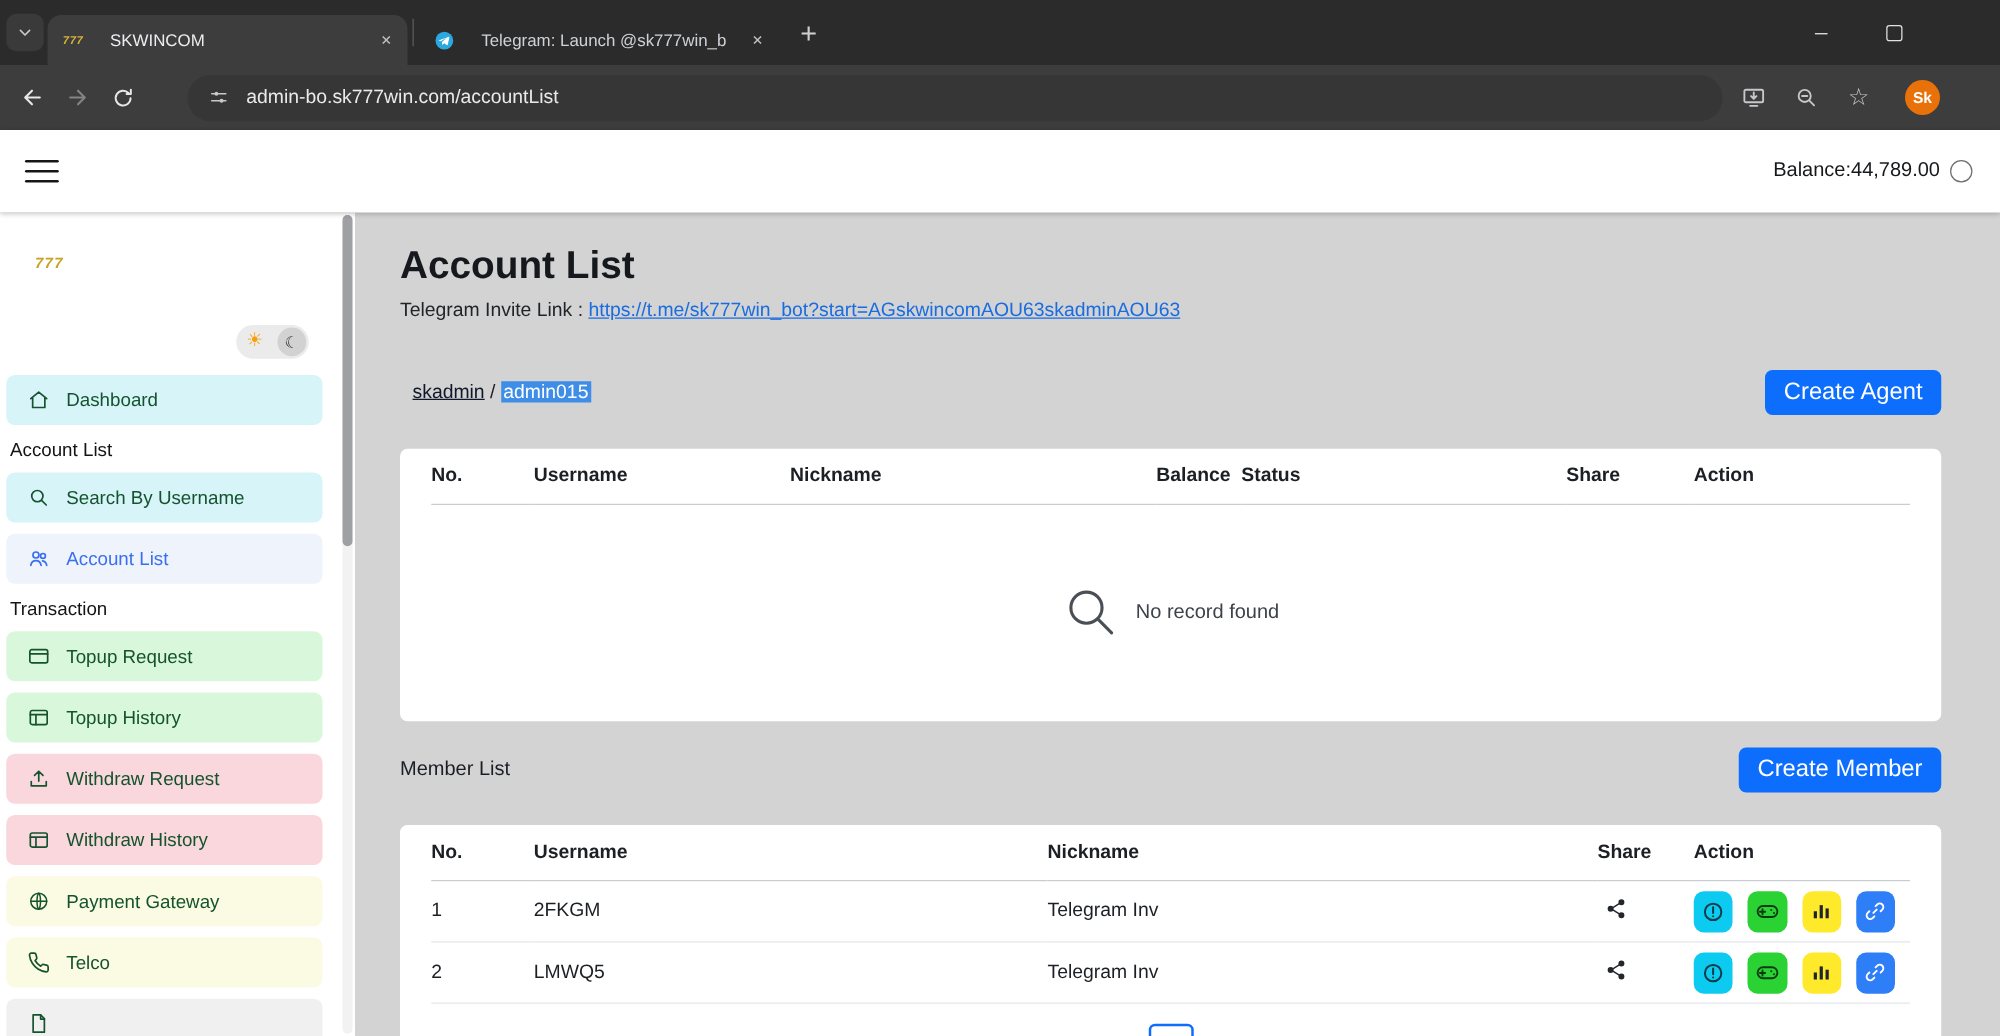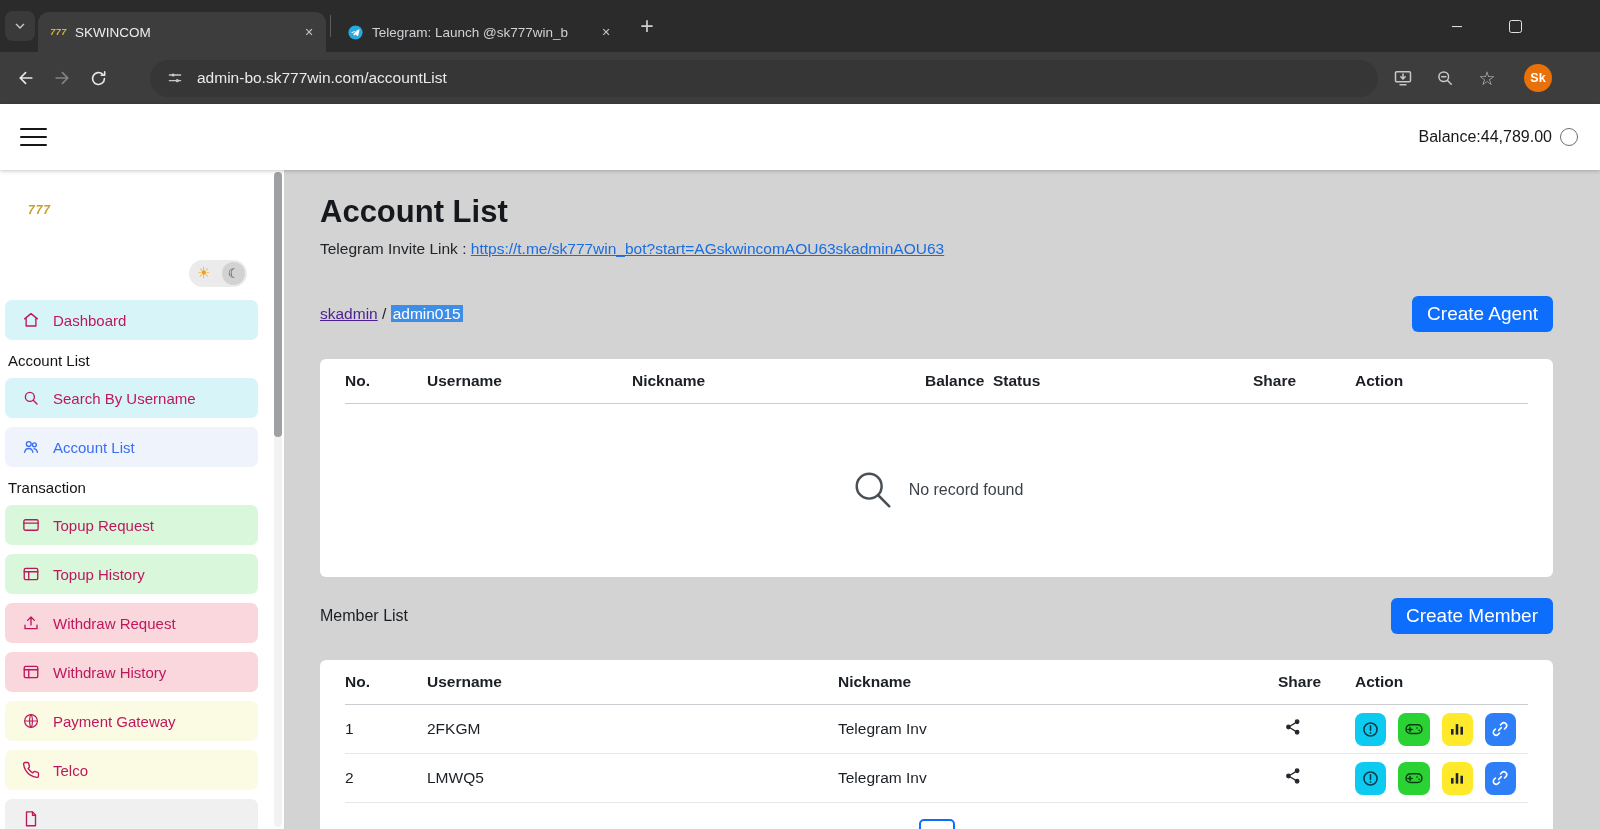--- a/index.html
+++ b/index.html
@@ -8,21 +8,21 @@
   svg{display:block}
   button{font-family:inherit;cursor:pointer;}
 
   
   .tabstrip{height:52px;background:#2b2b2b;display:flex;align-items:flex-end;position:relative;}
   .tab-search-btn{align-self:center;width:30px;height:30px;margin:0 3px 0 5px;border-radius:8px;
     background:#3a3a3a;color:#c9c9c9;display:flex;align-items:center;justify-content:center;border:none;}
   .tab{width:288px;height:40px;display:flex;align-items:center;gap:8px;padding:0 8px 0 12px;
     border-radius:11px 11px 0 0;color:#cfd2d6;font-size:13.5px;box-sizing:border-box;}
   .tab.active{background:#3d3d3d;color:#ecedef;}
-  .tab .title{flex:1;white-space:nowrap;overflow:hidden;}
+  .tab .title{flex:1;white-space:nowrap;overflow:hidden;margin-left:13px;}
   .tab-close{width:18px;height:18px;border-radius:50%;display:flex;align-items:center;justify-content:center;
     font-size:11px;color:#c3c3c3;background:transparent;border:none;padding:0;flex-shrink:0;}
   .favicon{width:17px;height:17px;display:flex;align-items:center;justify-content:center;flex-shrink:0;}
   .fav-777{font-size:9px;font-weight:700;font-style:italic;color:#d8b23a;letter-spacing:.5px;}
   .tab-sep{width:1px;height:22px;background:#5d5d5d;align-self:center;margin:0 4px;}
   .newtab-btn{align-self:center;width:32px;height:32px;border:none;background:transparent;border-radius:50%;
     color:#cfcfcf;font-size:23px;line-height:1;display:flex;align-items:center;justify-content:center;margin-left:8px;}
   .win-controls{margin-left:auto;margin-right:56px;display:flex;align-self:center;height:52px;}
   .win-btn{width:58px;height:52px;display:flex;align-items:center;justify-content:center;color:#e3e3e3;
     background:transparent;border:none;font-size:14px;}
@@ -56,39 +56,39 @@
   .sidebar{width:284px;background:#fff;position:relative;flex-shrink:0;box-sizing:border-box;}
   .logo{margin:33px 0 0 28px;font-size:12px;font-weight:700;font-style:italic;color:#c9a227;
     letter-spacing:1px;height:16px;}
   .theme-toggle{position:absolute;top:90px;right:37px;width:58px;height:27px;border-radius:14px;
     background:#ebebeb;border:none;padding:0;}
   .sun{position:absolute;left:8px;top:5px;color:#f59f0a;font-size:15px;line-height:1;}
   .moon-knob{position:absolute;right:2px;top:2px;width:23px;height:23px;border-radius:50%;background:#d2d2d2;
     display:flex;align-items:center;justify-content:center;color:#2e2e2e;font-size:13px;}
   .nav{margin:81px 26px 0 5px;}
   .menu-item{height:40px;margin-bottom:9px;border-radius:7px;display:flex;align-items:center;gap:13px;
-    padding-left:17px;font-size:15px;color:#be185d;box-sizing:border-box;}
+    padding-left:17px;font-size:15px;color:#14532d;box-sizing:border-box;}
   .section-label{font-size:15px;color:#141414;margin:12px 0 8px 3px;height:18px;line-height:18px;}
   .bg-cyan{background:#d7f4f8;}
   .bg-active{background:#eef3fc;color:#3a6ff0;}
   .bg-green{background:#d9f7da;}
   .bg-pink{background:#f9d7dc;}
   .bg-cream{background:#fbfae3;}
   .bg-light{background:#f0f0f0;}
   .sb-scroll{position:absolute;top:2px;right:2px;width:8px;height:655px;background:#f2f2f2;border-radius:4px;}
   .sb-thumb{width:8px;height:265px;background:#9fa0a3;border-radius:4px;}
 
   
   .main{flex:1;padding:26px 47px 0 36px;box-sizing:border-box;min-width:0;}
   .page-title{font-size:31px;font-weight:700;color:#15181c;margin:0 0 13px;line-height:1;}
   .invite-line{font-size:15.5px;color:#212529;height:20px;margin-bottom:36px;white-space:nowrap;}
   .invite-line a{color:#1a6de0;}
   .crumb-row{display:flex;align-items:center;justify-content:space-between;height:36px;margin-bottom:27px;}
   .crumb{font-size:15.5px;color:#1b1f24;}
-  .crumb .parent{text-decoration:underline;color:#4c1d95;}
+  .crumb .parent{text-decoration:underline;color:#0f172a;margin-left:10px;}
   .crumb .selected{background:var(--selection-bg,#3e8ee8);color:#fff;padding:0 2px;}
   .btn-primary{background:var(--accent-blue,#0d6efd);color:#fff;font-size:19px;border:none;border-radius:6px;
     padding:8px 15px;line-height:20px;}
   .card{background:#fff;border-radius:6px;}
   .agent-card{height:218px;padding:0 25px;box-sizing:border-box;}
   table{width:100%;border-collapse:collapse;table-layout:fixed;}
   th{text-align:left;font-size:15.5px;font-weight:700;color:#1c2025;padding:13px 0;
     border-bottom:1px solid #c9cdd2;}
   td{font-size:15.5px;color:#1c2025;height:48px;padding:0;border-bottom:1px solid #e3e6ea;vertical-align:middle;}
   .empty{height:171px;display:flex;flex-direction:row;align-items:center;justify-content:center;gap:13px;}

